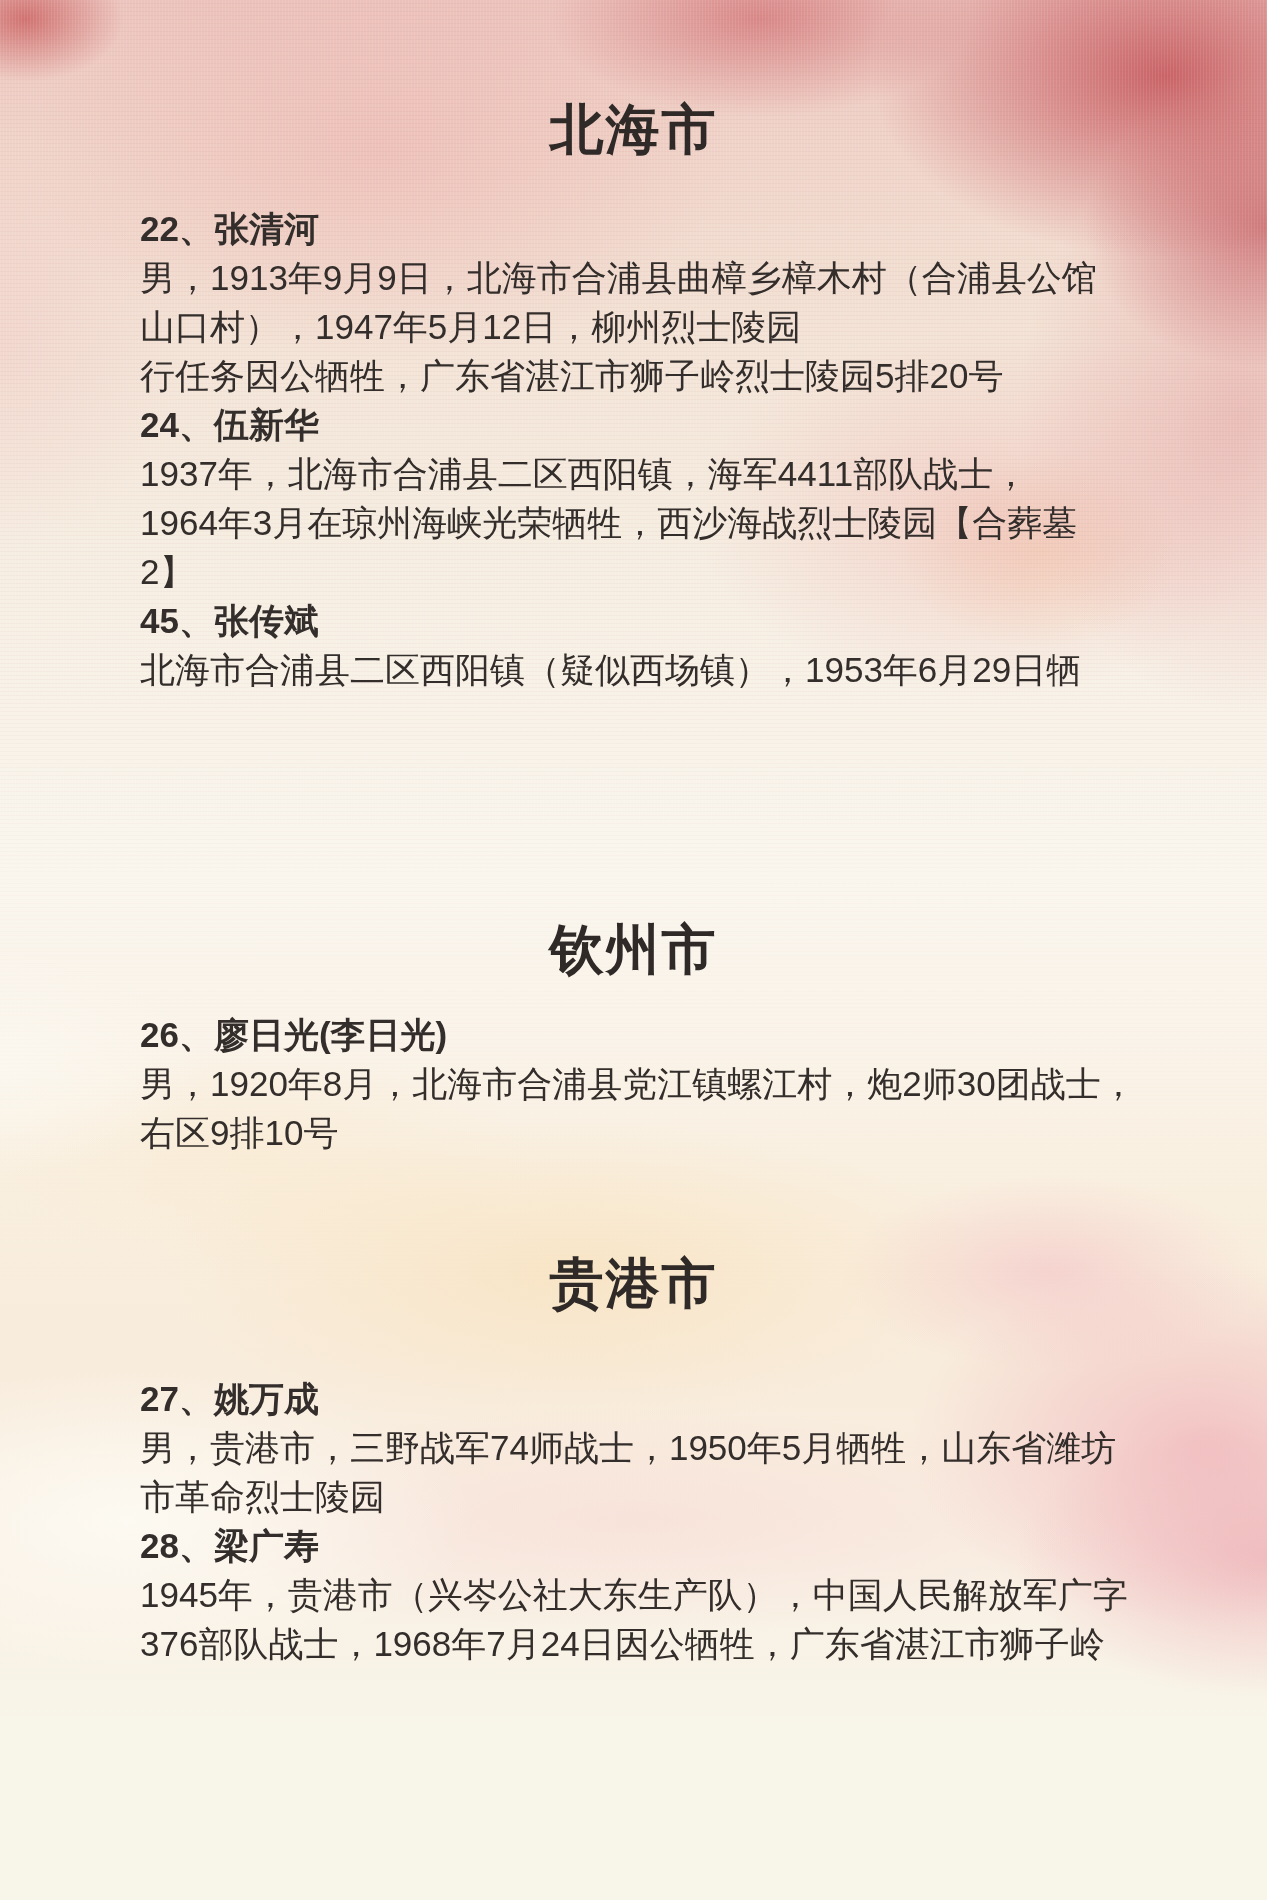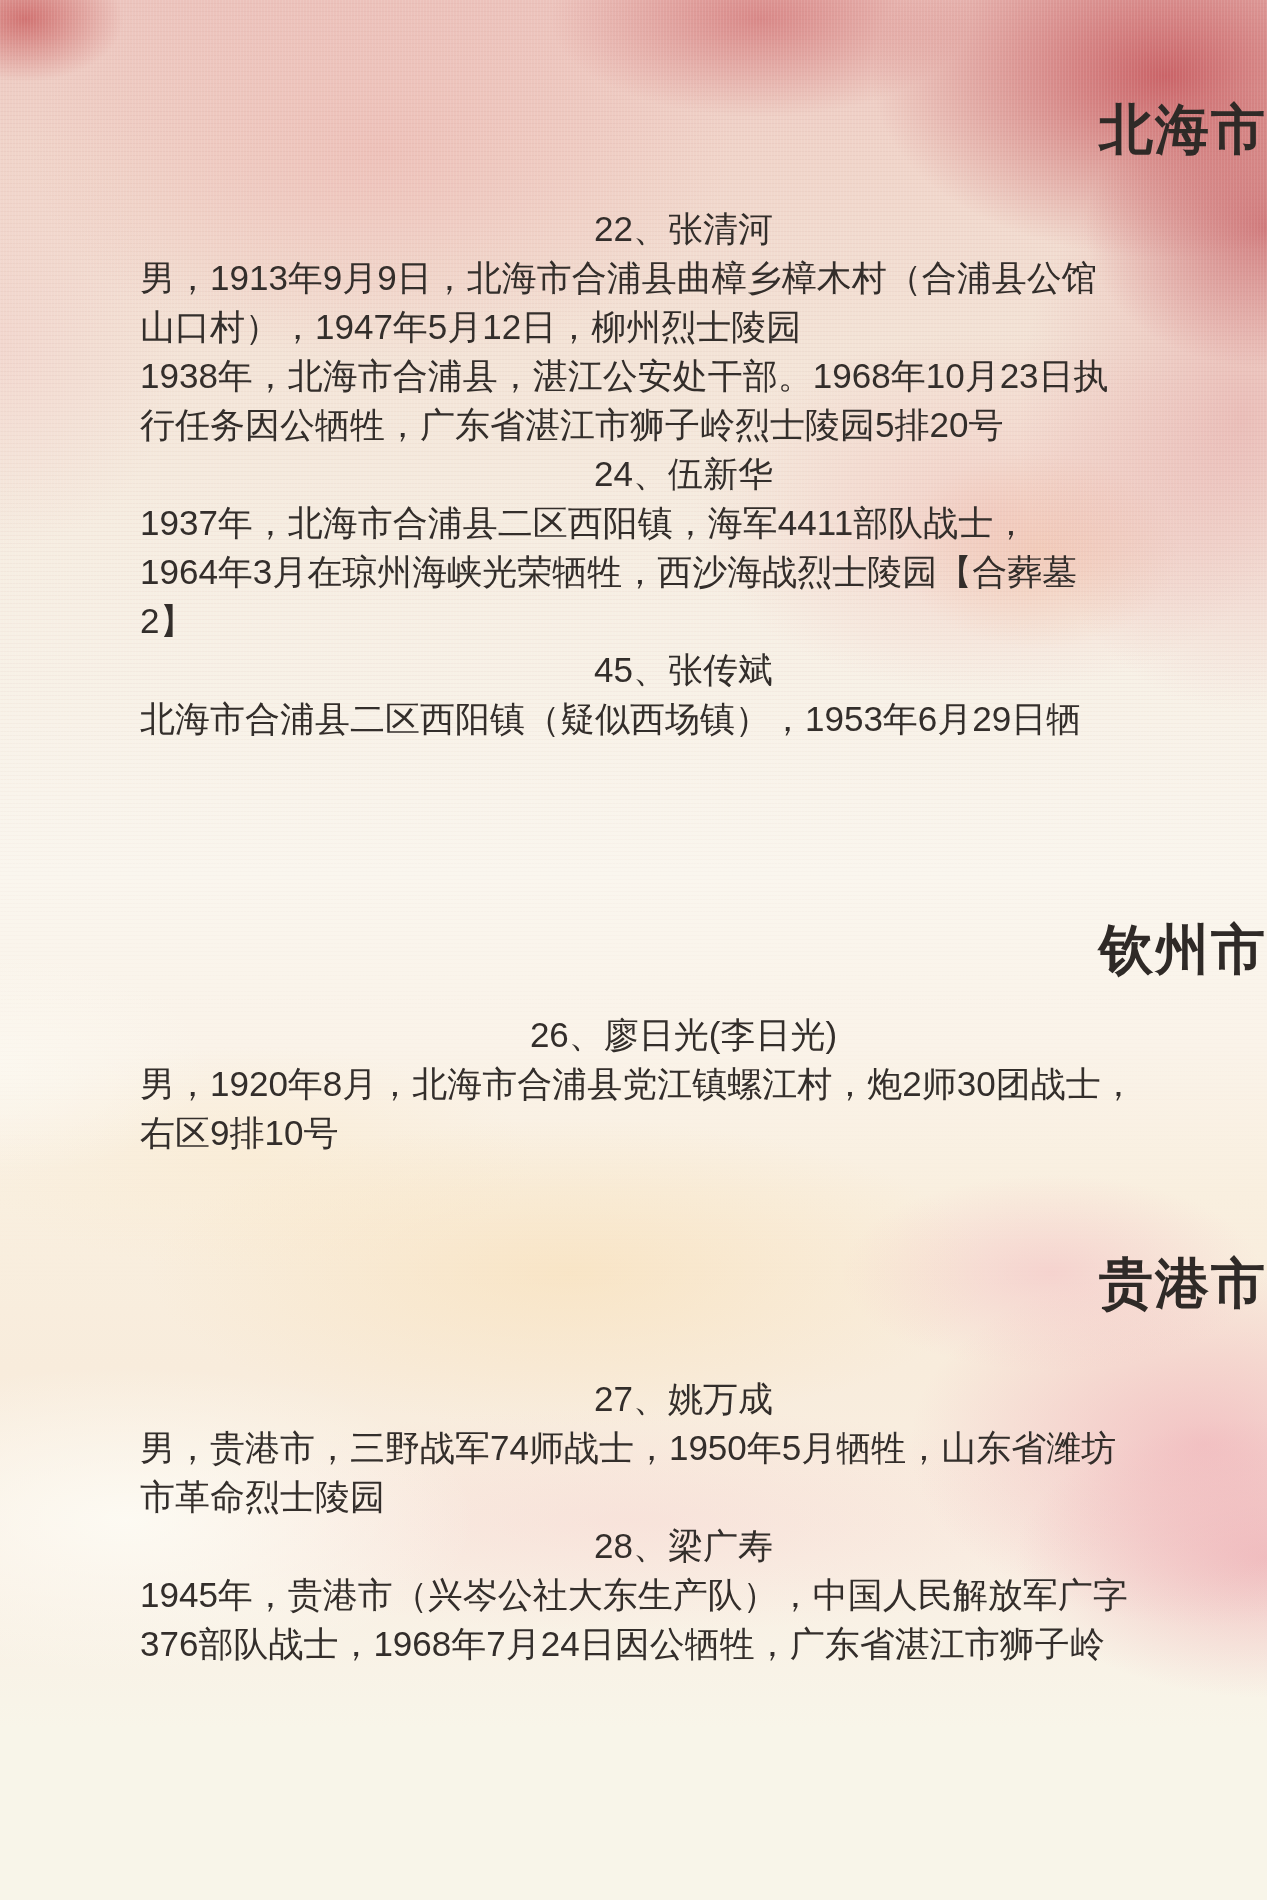--- a/index.html
+++ b/index.html
@@ -39,48 +39,47 @@
   .bg-texture {
     position:absolute; inset:0;
     background:
       repeating-linear-gradient(90deg, rgba(255,255,255,0.10) 0 1px, rgba(255,255,255,0) 1px 3px),
       repeating-linear-gradient(0deg,  rgba(164,98,96,0.06) 0 1px, rgba(164,98,96,0) 1px 4px);
     -webkit-mask-image:linear-gradient(180deg, rgba(0,0,0,0.95) 0%, rgba(0,0,0,0.75) 35%, rgba(0,0,0,0.25) 52%, rgba(0,0,0,0) 70%);
     mask-image:linear-gradient(180deg, rgba(0,0,0,0.95) 0%, rgba(0,0,0,0.75) 35%, rgba(0,0,0,0.25) 52%, rgba(0,0,0,0) 70%);
   }
   .city-title {
     position:absolute; left:0; width:100%; margin:0;
-    text-align:right; font-size:54px; line-height:66px; font-weight:800;
+    text-align:center; font-size:54px; line-height:66px; font-weight:800;
     letter-spacing:2px; color:#2f2a27;
   }
   .entries { position:absolute; left:140px; right:40px; }
   .entry-heading, .entry-line {
     font-size:35px; line-height:49px; white-space:nowrap; color:#332e2b;
   }
-  .entry-heading { font-weight:400;text-align:center; }
+  .entry-heading { font-weight:700; }
   .entry-line { font-weight:500; }
 </style>
 </head>
 <body>
 
 <div class="page">
 
   <div class="bg-base"></div>
   <div class="bg-texture"></div>
 
   <h1 class="city-title" style="top:96px">北海市</h1>
 
   <div class="entries" style="top:204px">
     <div>
       <div class="entry-heading">22、张清河</div>
       <div class="entry-line">男，1913年9月9日，北海市合浦县曲樟乡樟木村（合浦县公馆</div>
       <div class="entry-line">山口村），1947年5月12日，柳州烈士陵园</div>
     </div>
     <div>
-      <div class="entry-line">1938年，北海市合浦县，湛江公安处干部。1968年10月23日执</div>
       <div class="entry-line">行任务因公牺牲，广东省湛江市狮子岭烈士陵园5排20号</div>
     </div>
     <div>
       <div class="entry-heading">24、伍新华</div>
       <div class="entry-line">1937年，北海市合浦县二区西阳镇，海军4411部队战士，</div>
       <div class="entry-line">1964年3月在琼州海峡光荣牺牲，西沙海战烈士陵园【合葬墓</div>
       <div class="entry-line">2】</div>
     </div>
     <div>
       <div class="entry-heading">45、张传斌</div>

